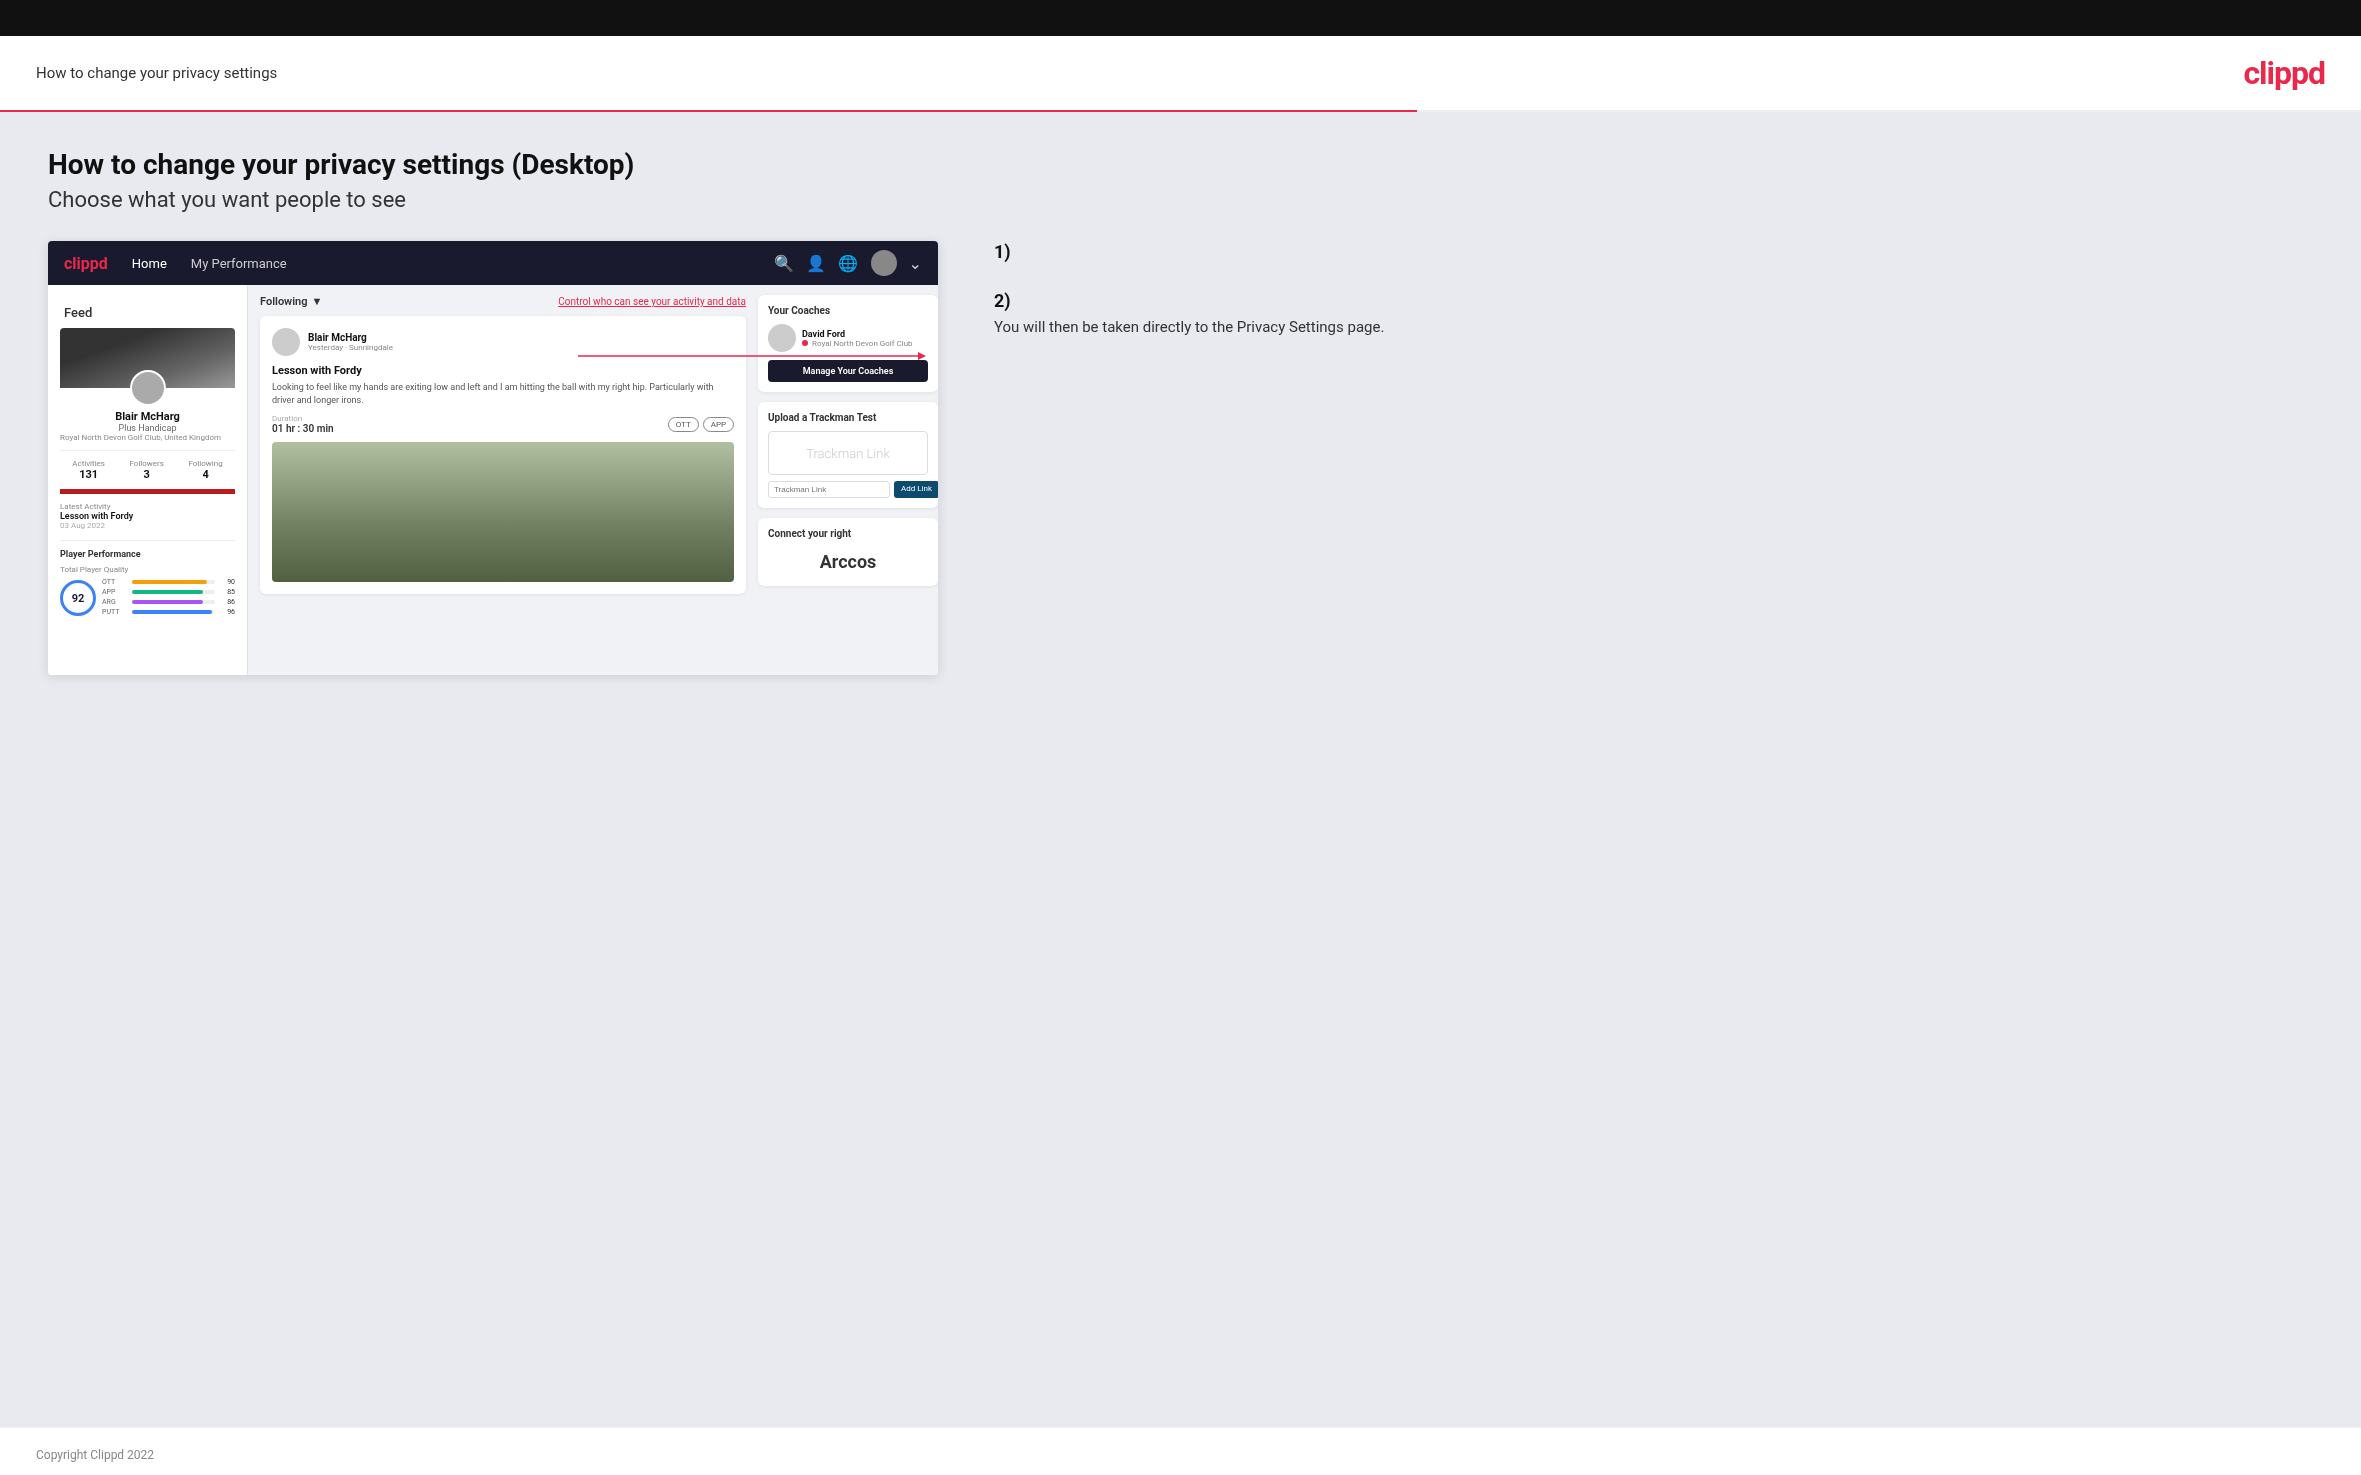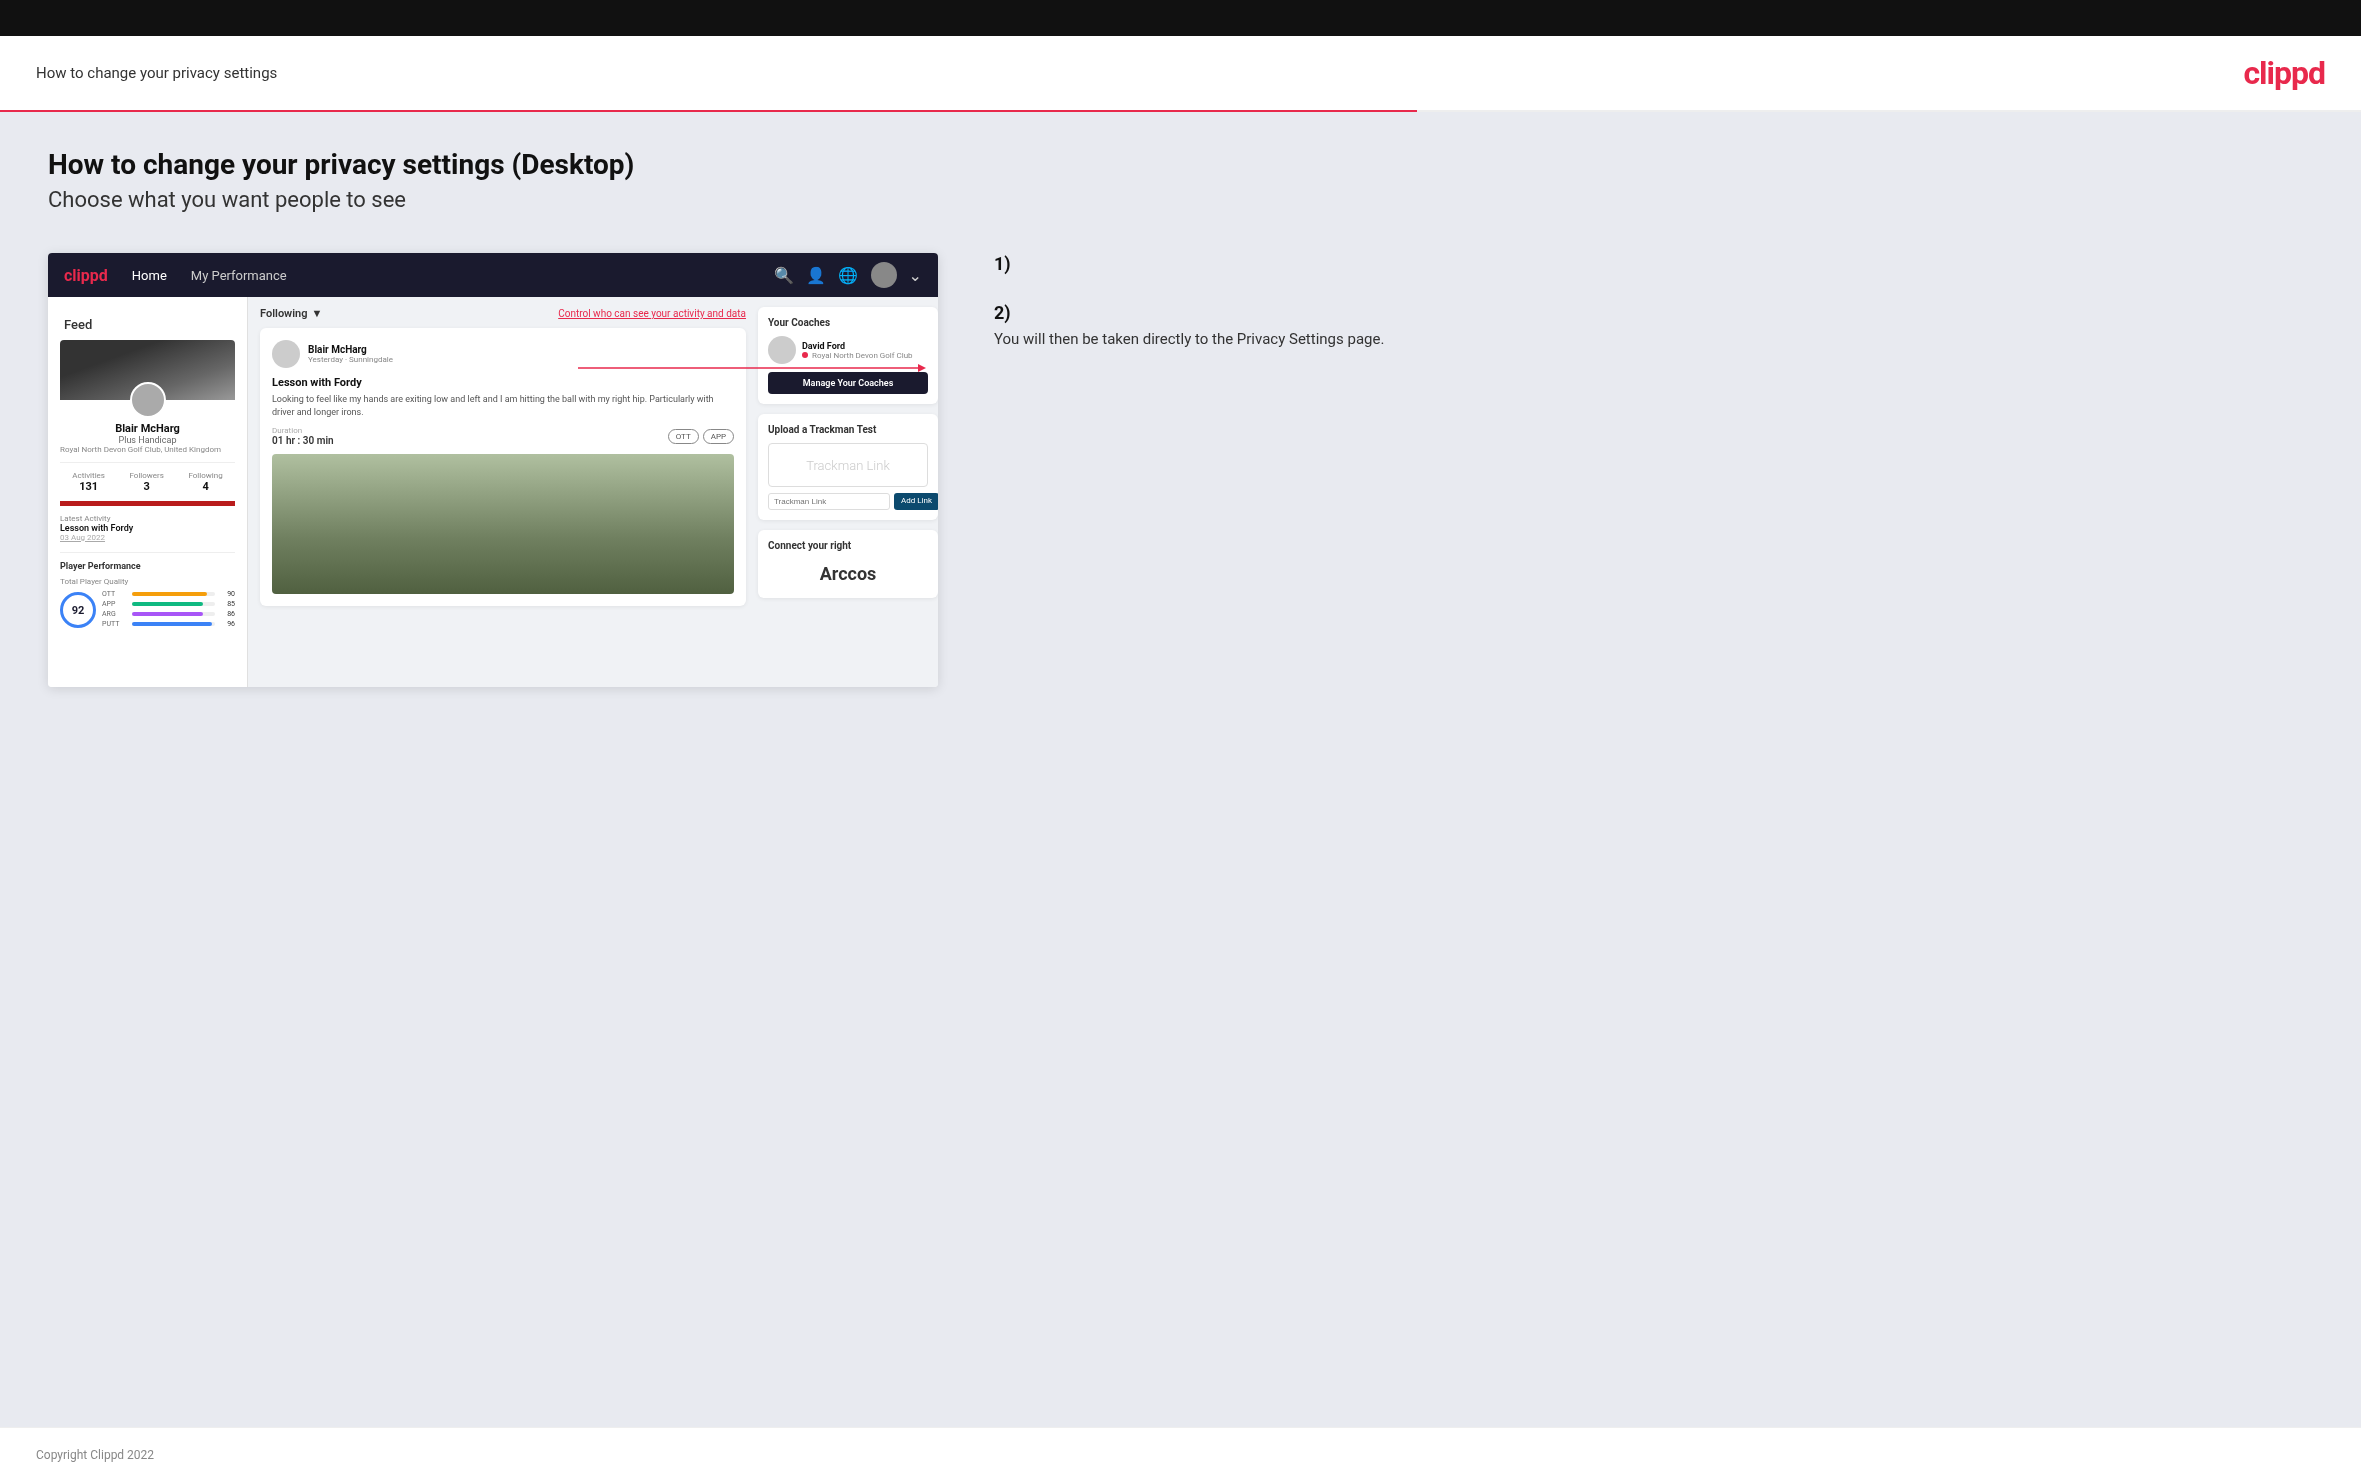--- a/index.html
+++ b/index.html
@@ -51,21 +51,21 @@
 
     .main-title {
       font-size: 28px;
       font-weight: 700;
       color: #111;
       margin-bottom: 6px;
     }
     .main-subtitle {
       font-size: 22px;
       color: #333;
-      margin-bottom: 41px;
+      margin-bottom: 29px;
     }
 
     
     .content-row {
       display: flex;
       gap: 36px;
       align-items: flex-start;
     }
 
     
@@ -213,21 +213,20 @@
       color: #888;
     }
     .la-value {
       font-size: 9px;
       font-weight: 600;
       color: #111;
     }
     .la-date {
       font-size: 8px;
       color: #aaa;
-      text-decoration: underline;
     }
     .player-perf {
       margin-top: 10px;
       border-top: 1px solid #eee;
       padding-top: 8px;
     }
     .pp-title {
       font-size: 9px;
       font-weight: 700;
       color: #333;

